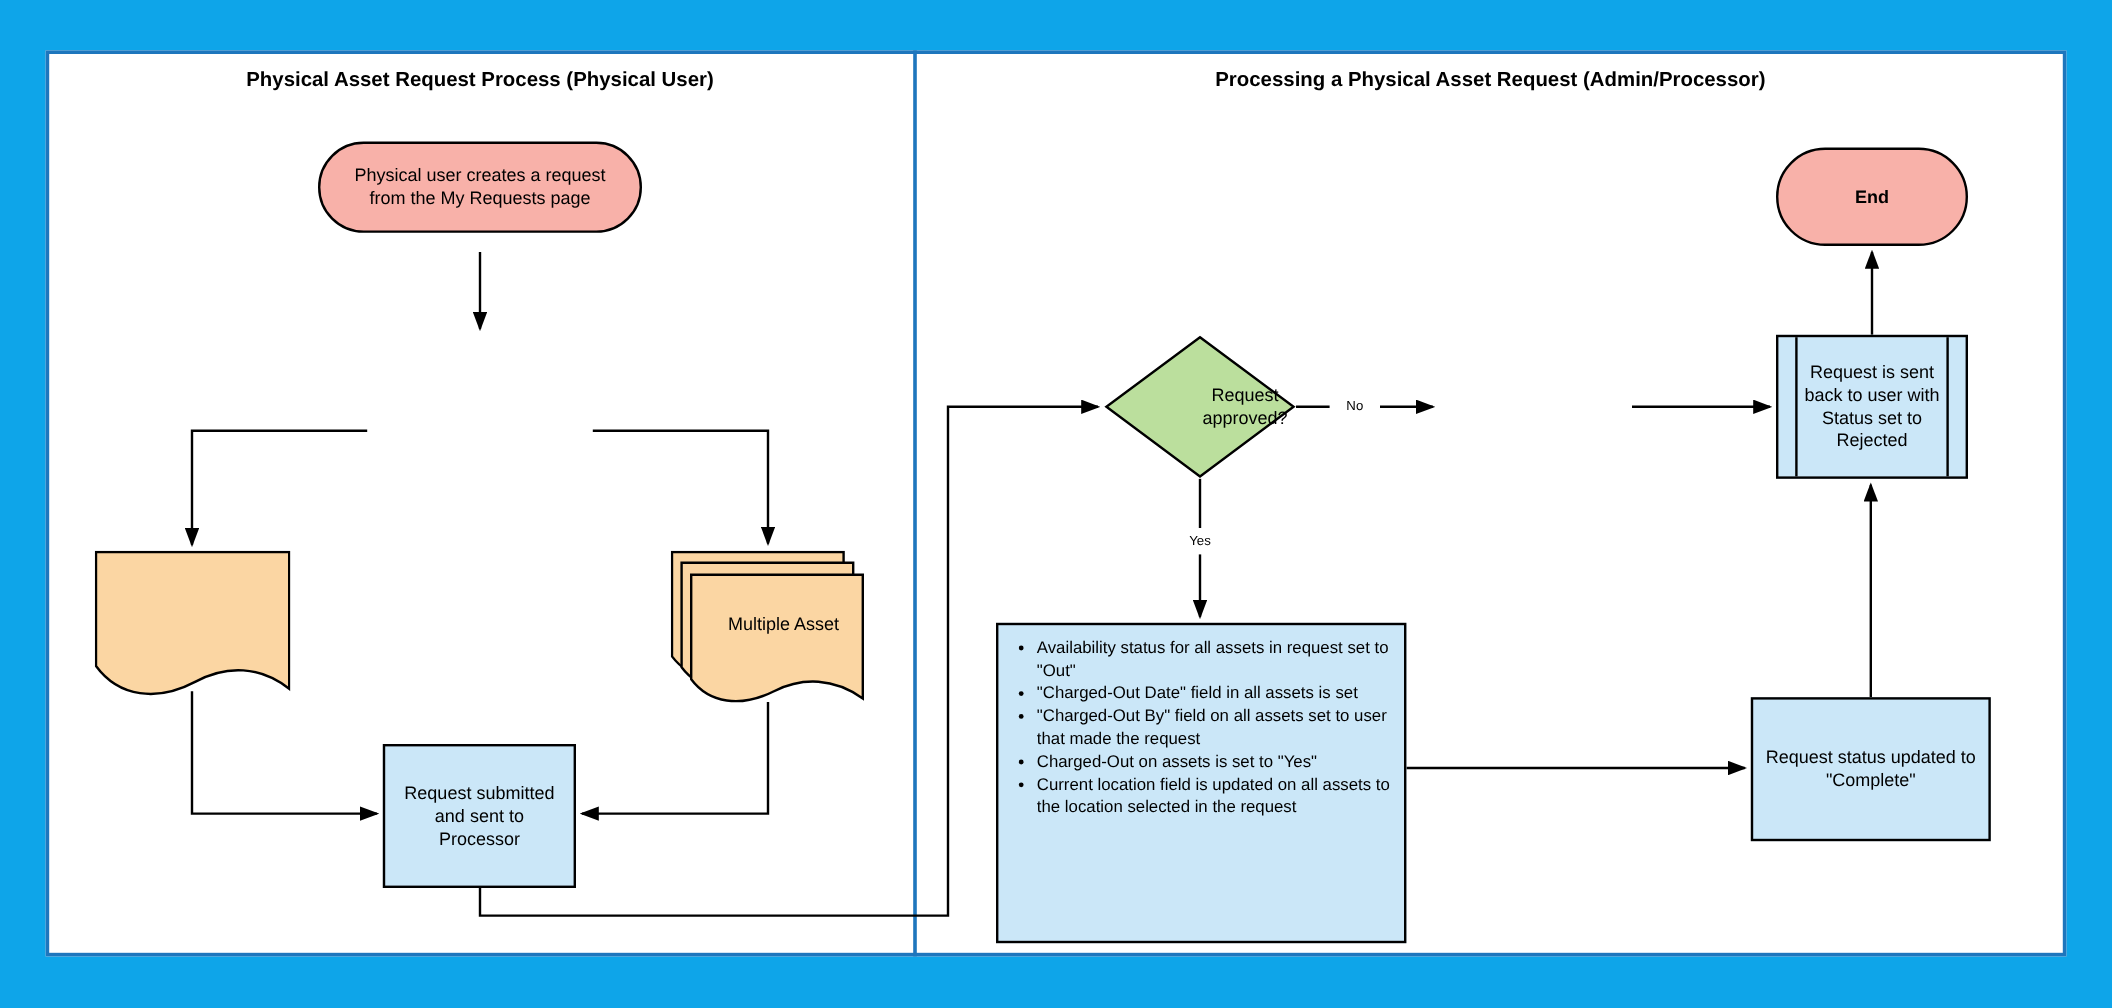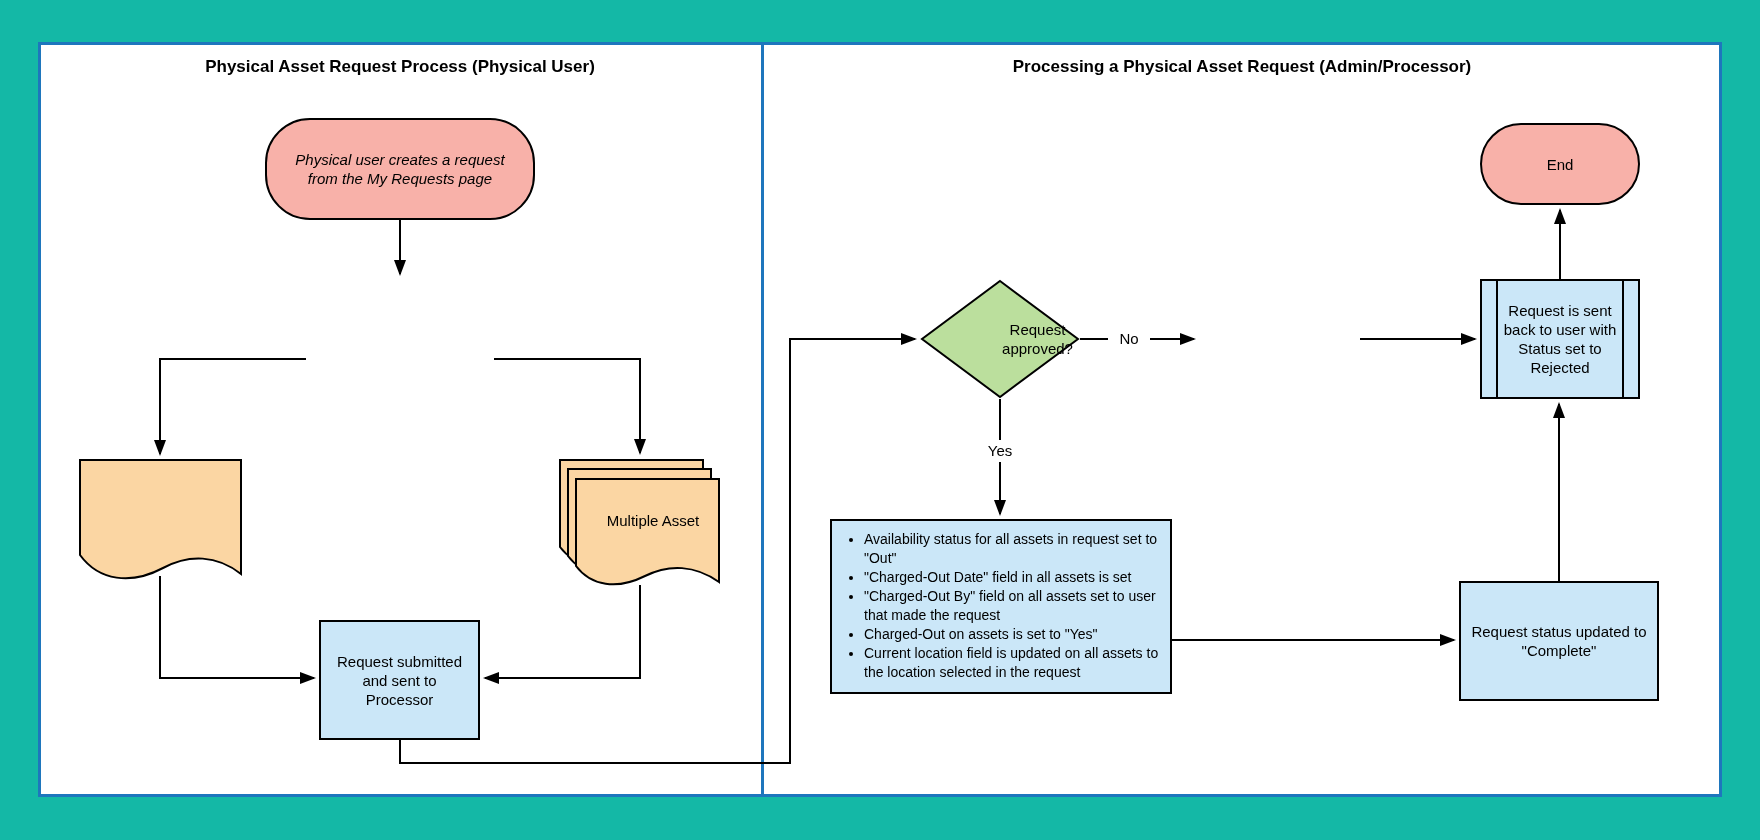--- a/index.html
+++ b/index.html
@@ -1,17 +1,17 @@
 <!DOCTYPE html>
 <html style="--lane_border: #1e76bd; --stroke: #000000; --terminator_fill: #f8b1a9; --decision_fill: #bbdf9d; --document_fill: #fbd6a3; --process_fill: #cbe7f8;"><head>
 <meta charset="utf-8">
 <style>
   html,body{margin:0;padding:0;background:#ffffff;}
   #canvas{
-    position:relative;width:1760px;height:840px;background:#14b8a6;
+    position:relative;width:1760px;height:840px;background:#0ea5e9;
     font-family:"Liberation Sans",sans-serif;color:#000;overflow:hidden;
   }
   
   .lane-frame{
     position:absolute;left:38px;top:42px;width:1678px;height:749px;
     border:3px solid var(--lane_border,#1e76bd);background:#fff;z-index:1;
   }
   .lane-divider{
     position:absolute;left:761px;top:42px;width:3px;height:755px;
     background:var(--lane_border,#1e76bd);z-index:2;
@@ -50,21 +50,21 @@
   .side-bar{position:absolute;top:0;bottom:0;width:2px;background:var(--stroke,#000);z-index:11;}
 
   
   .list-node{position:absolute;z-index:10;background:var(--process_fill,#cbe7f8);
              border:2px solid var(--stroke,#000);box-sizing:border-box;
              font-size:14px;line-height:19px;}
   .list-node ul{margin:9px 6px 8px 4px;padding-left:28px;text-align:left;}
 
   
   .edge-label{position:absolute;z-index:6;background:#fff;text-align:center;
-              font-size:15px;line-height:22px;}
+              font-size:11px;line-height:22px;}
 </style>
 </head>
 <body>
 
 <div id="canvas">
 
   <div class="lane-frame"></div>
   <div class="lane-divider"></div>
   <div id="lane-title-left" class="lane-title">Physical Asset Request Process (Physical User)</div>
   <div id="lane-title-right" class="lane-title">Processing a Physical Asset Request (Admin/Processor)</div>
@@ -82,21 +82,21 @@
     <polyline points="640,585 640,678 485,678" marker-end="url(#arrow)"></polyline>
     <polyline points="400,740 400,763 790,763 790,339 915,339" marker-end="url(#arrow)"></polyline>
     <polyline points="1080,339 1194,339" marker-end="url(#arrow)"></polyline>
     <polyline points="1360,339 1475,339" marker-end="url(#arrow)"></polyline>
     <polyline points="1560,279 1560,210" marker-end="url(#arrow)"></polyline>
     <polyline points="1000,399 1000,514" marker-end="url(#arrow)"></polyline>
     <polyline points="1172,640 1454,640" marker-end="url(#arrow)"></polyline>
     <polyline points="1559,581 1559,404" marker-end="url(#arrow)"></polyline>
   </svg>
 
-  <div class="node filled terminator" style="left:265px;top:118px;width:270px;height:102px;border-radius:45px;padding:0 14px;font-style:italic;">
+  <div class="node filled terminator" style="left:265px;top:118px;width:270px;height:76px;border-radius:45px;padding:0 14px;">
     <span>Physical user creates a request from the My Requests page</span>
   </div>
 
 
   <div class="doc-wrap" style="left:79px;top:459px;width:163px;height:124px;">
     <svg width="163" height="124" viewBox="0 0 163 124">
       <path class="doc-path" d="M1,96 C 20,122 52,126 84,109 C 110,95 138,96 162,115 L162,1 L1,1 Z"></path>
     </svg>
   </div>
 
@@ -131,25 +131,25 @@
   <div class="edge-label" style="left:1108px;top:328px;width:42px;">No</div>
   <div class="edge-label" style="left:978px;top:440px;width:44px;">Yes</div>
 
 
   <div class="node filled process predefined" style="left:1480px;top:279px;width:160px;height:120px;">
     <div class="side-bar" style="left:14px;"></div>
     <div class="side-bar" style="right:14px;"></div>
     <span>Request is sent back to user with Status set to Rejected</span>
   </div>
 
-  <div class="node filled terminator" style="left:1480px;top:123px;width:160px;height:82px;border-radius:41px;">
+  <div class="node filled terminator" style="left:1480px;top:123px;width:160px;height:82px;border-radius:41px;font-weight:bold;">
     <span>End</span>
   </div>
 
-  <div class="list-node" style="left:830px;top:519px;width:342px;height:175px;">
+  <div class="list-node" style="left:830px;top:519px;width:342px;height:267px;">
     <ul>
         <li>Availability status for all assets in request set to "Out"</li>
         <li>"Charged-Out Date" field in all assets is set</li>
         <li>"Charged-Out By" field on all assets set to user that made the request</li>
         <li>Charged-Out on assets is set to "Yes"</li>
         <li>Current location field is updated on all assets to the location selected in the request</li>
       </ul>
   </div>
 
   <div class="node filled process" style="left:1459px;top:581px;width:200px;height:120px;padding:0 8px;">

